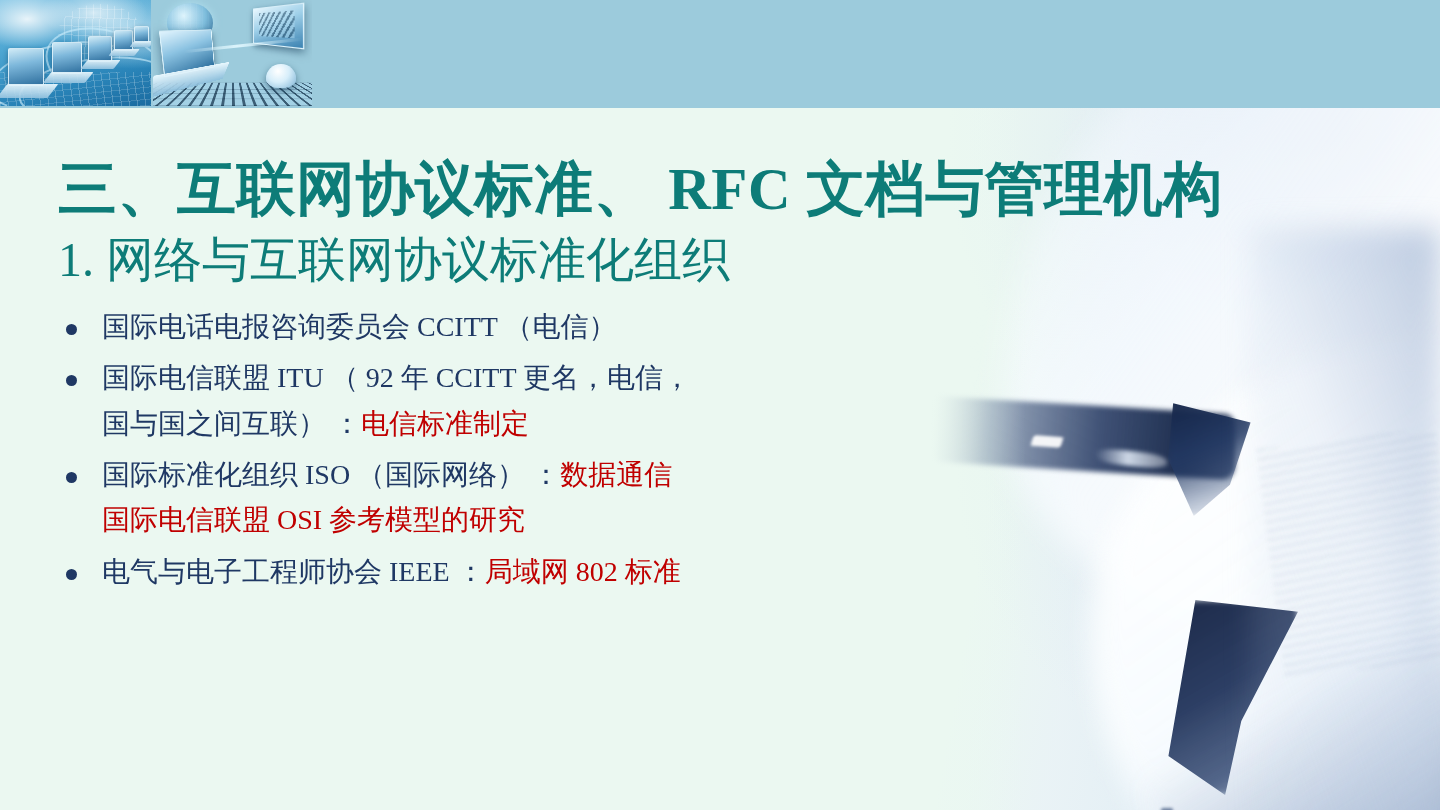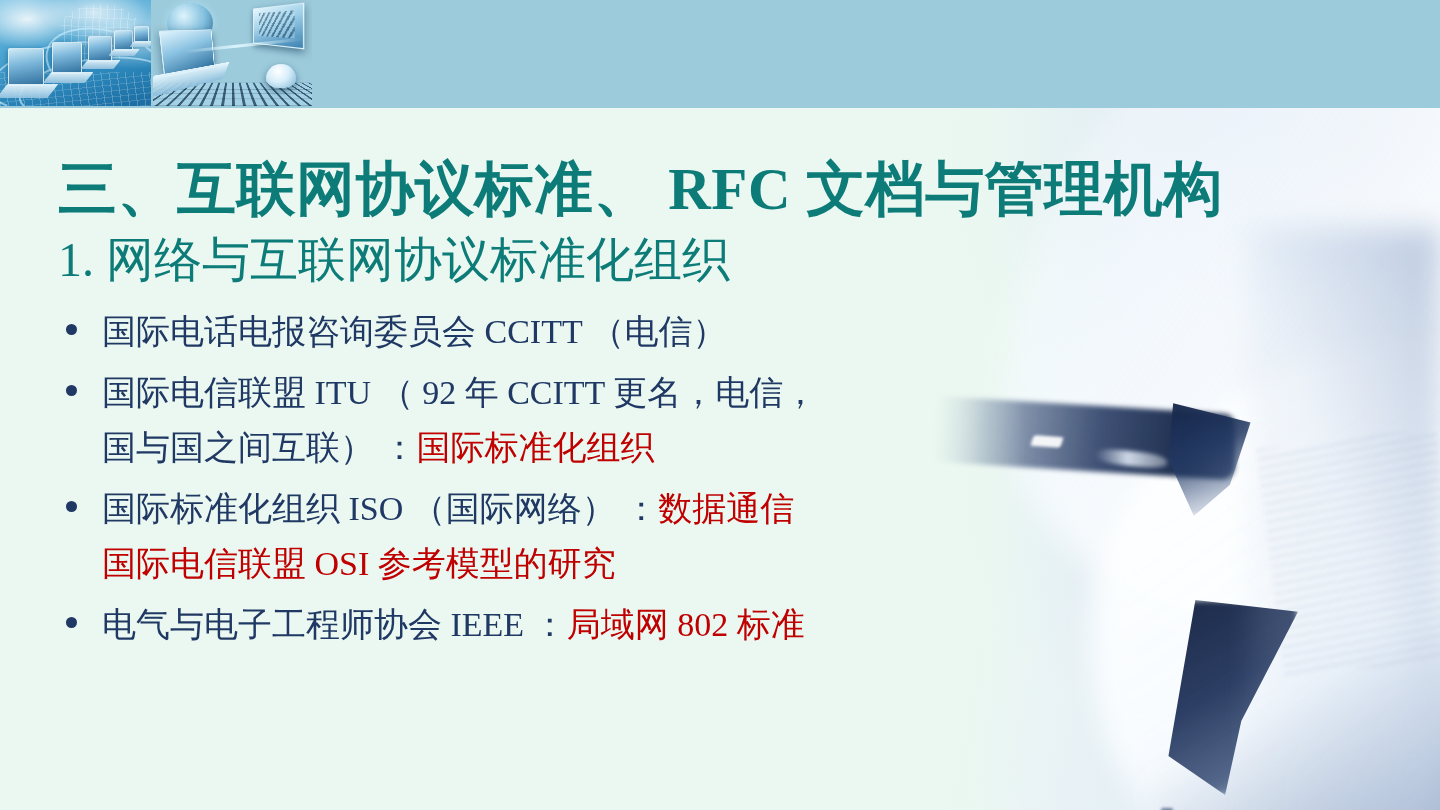--- a/index.html
+++ b/index.html
@@ -344,21 +344,21 @@
     position: absolute;
     left: 58px;
     top: 196px;
     width: 930px;
   }
   .bullet {
     position: relative;
     padding-left: 44px;
     margin-bottom: 6px;
     color: #1f3864;
-    font-size: 34px;
+    font-size: 28px;
     line-height: 1.62;
   }
   .bullet .dot {
     position: absolute;
     left: 8px;
     top: 20px;
     width: 11px;
     height: 11px;
     border-radius: 50%;
     background: #1f3864;
@@ -432,21 +432,21 @@
     <div class="title-sub">1. 网络与互联网协议标准化组织</div>
 
     <div class="bullets">
         <div class="bullet">
           <span class="dot"></span>
           <span class="line"><span>国际电话电报咨询委员会 CCITT  （电信）</span></span>
         </div>
         <div class="bullet">
           <span class="dot"></span>
           <span class="line"><span>国际电信联盟 ITU  （ 92 年 CCITT 更名，电信，</span></span>
-          <span class="line"><span>国与国之间互联） ：</span><span class="hl">国际标准化组织</span></span>
+          <span class="line"><span>国与国之间互联） ：</span><span class="hl">电信标准制定</span></span>
         </div>
         <div class="bullet">
           <span class="dot"></span>
           <span class="line"><span>国际标准化组织 ISO  （国际网络） ：</span><span class="hl">数据通信</span></span>
           <span class="line"><span class="hl">国际电信联盟 OSI 参考模型的研究</span></span>
         </div>
         <div class="bullet">
           <span class="dot"></span>
           <span class="line"><span>电气与电子工程师协会 IEEE ：</span><span class="hl">局域网 802 标准</span></span>
         </div>

